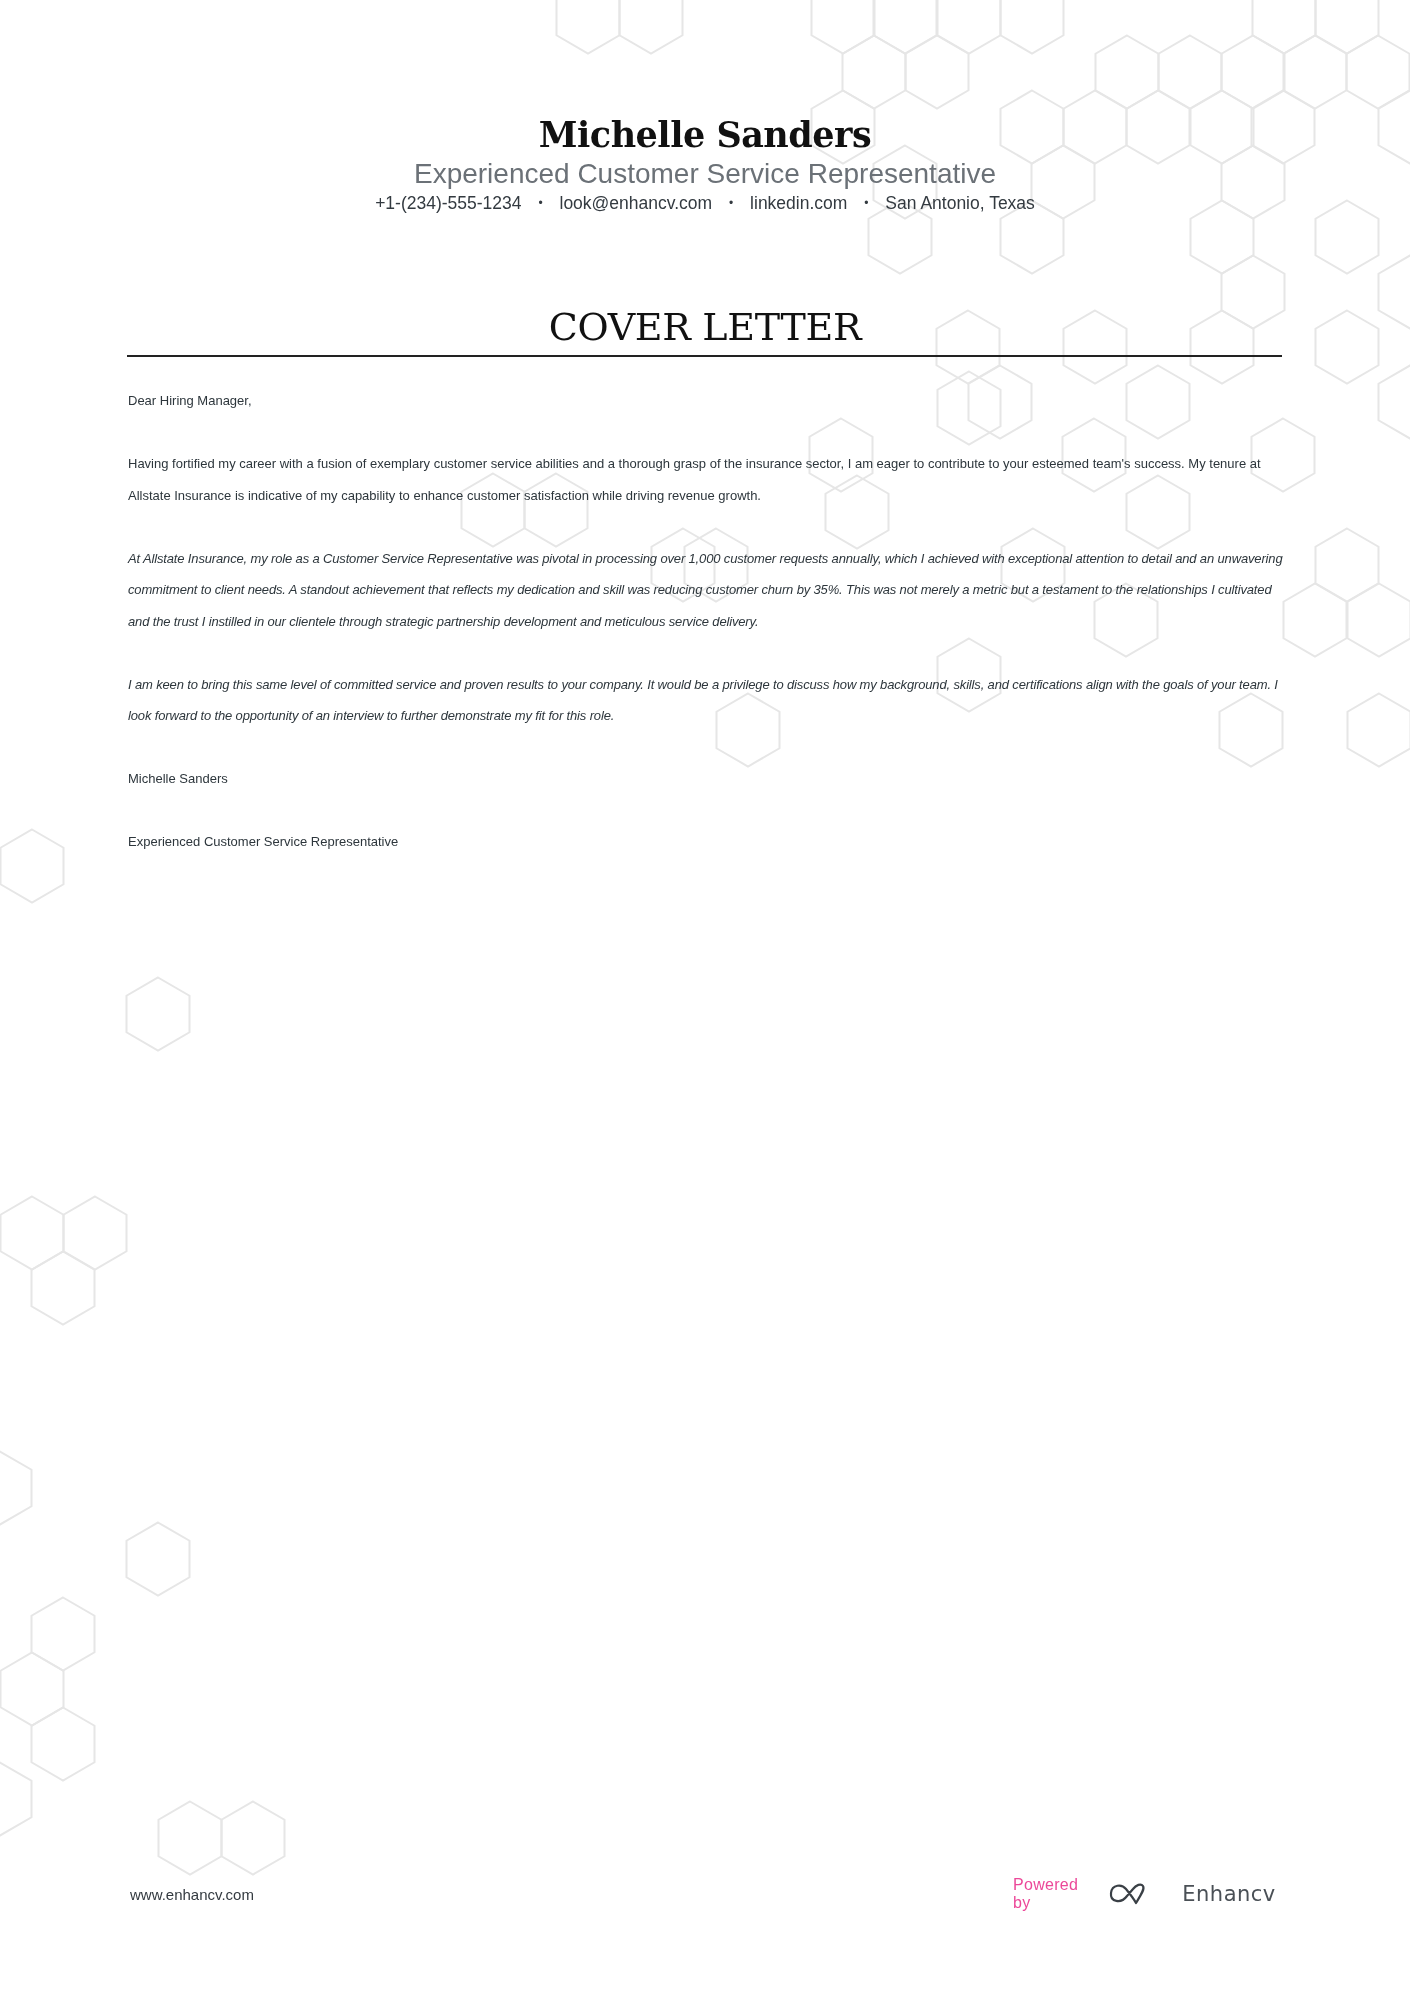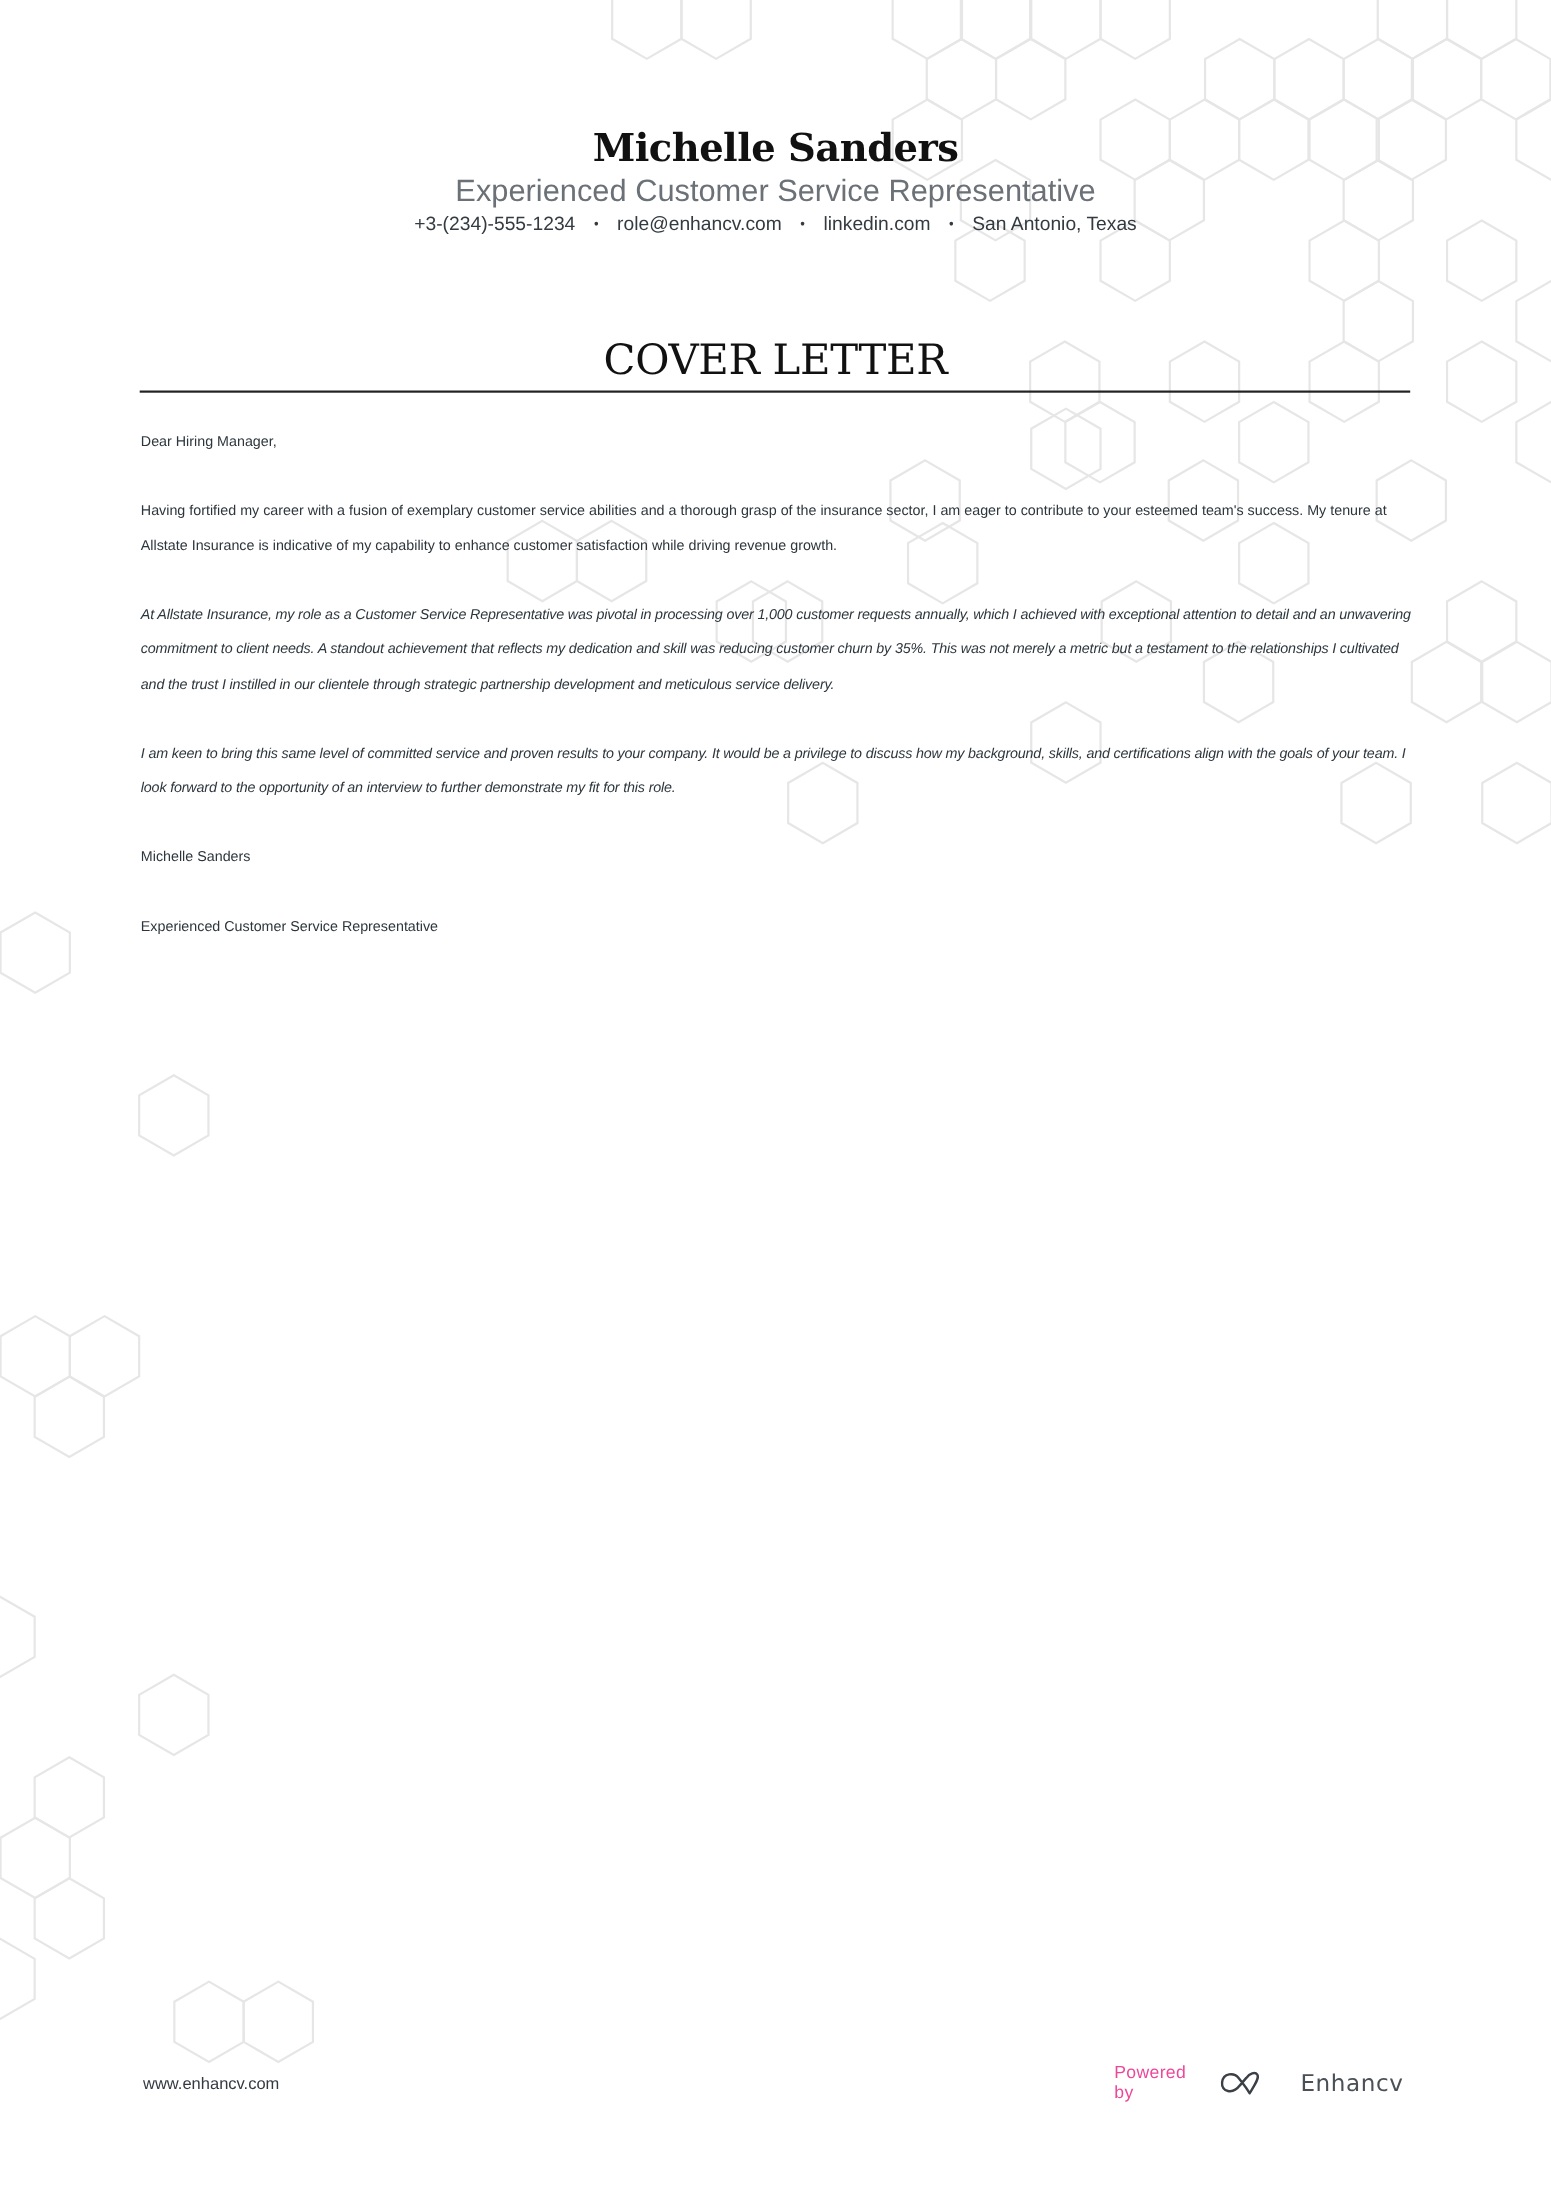--- a/index.html
+++ b/index.html
@@ -102,23 +102,23 @@
       <polygon points="63,1707.5 94.5,1725.75 94.5,1762.25 63,1780.5 31.5,1762.25 31.5,1725.75"></polygon>
       <polygon points="0,1762.5 31.5,1780.75 31.5,1817.25 0,1835.5 -31.5,1817.25 -31.5,1780.75"></polygon>
       <polygon points="190,1801.5 221.5,1819.75 221.5,1856.25 190,1874.5 158.5,1856.25 158.5,1819.75"></polygon>
       <polygon points="253,1801.5 284.5,1819.75 284.5,1856.25 253,1874.5 221.5,1856.25 221.5,1819.75"></polygon>
     </svg>
 
   <div class="header">
     <div class="name">Michelle Sanders</div>
     <div class="subtitle">Experienced Customer Service Representative</div>
     <div class="contacts">
-      <span>+3-(234)-555-1234</span>
+      <span>+1-(234)-555-1234</span>
       <span class="sep">•</span>
-      <span>role@enhancv.com</span>
+      <span>look@enhancv.com</span>
       <span class="sep">•</span>
       <span>linkedin.com</span>
       <span class="sep">•</span>
       <span>San Antonio, Texas</span>
     </div>
   </div>
 
   <div class="section-title">COVER LETTER</div>
   <div class="rule"></div>
 

